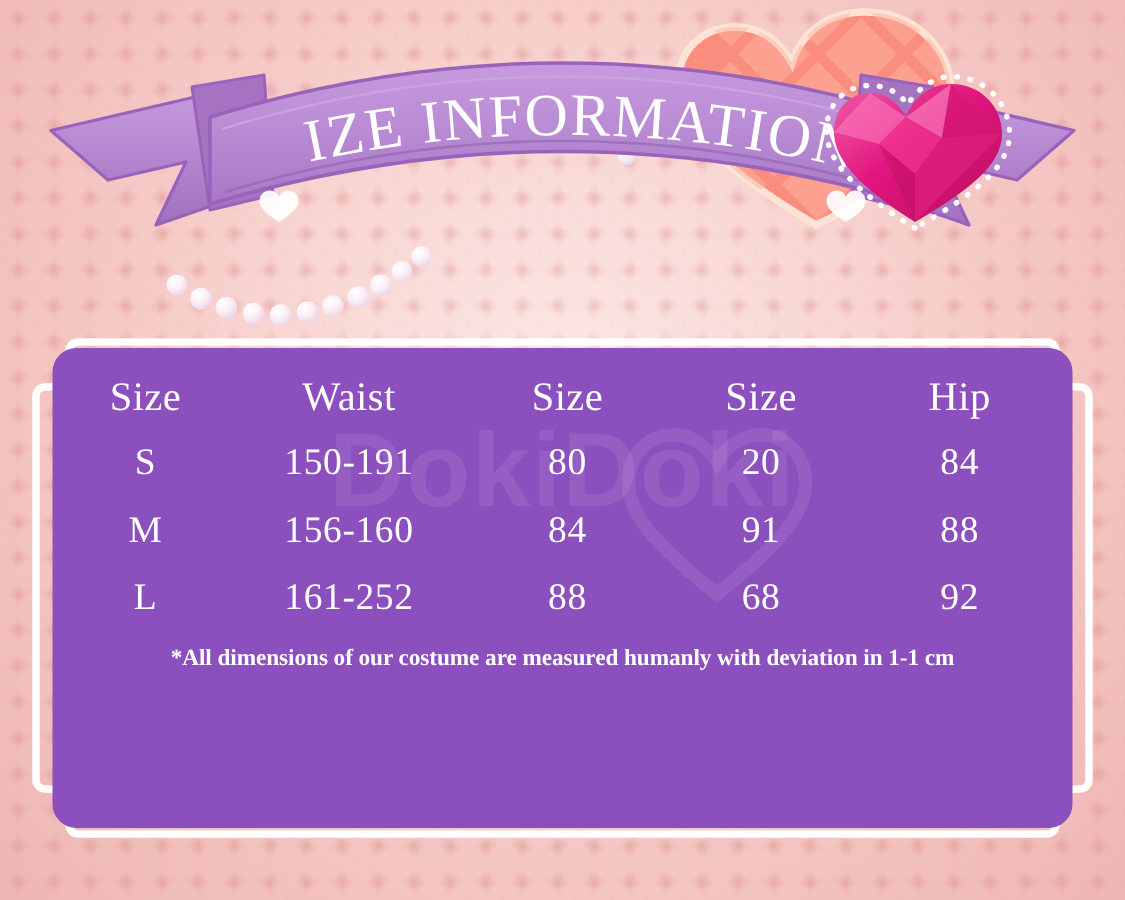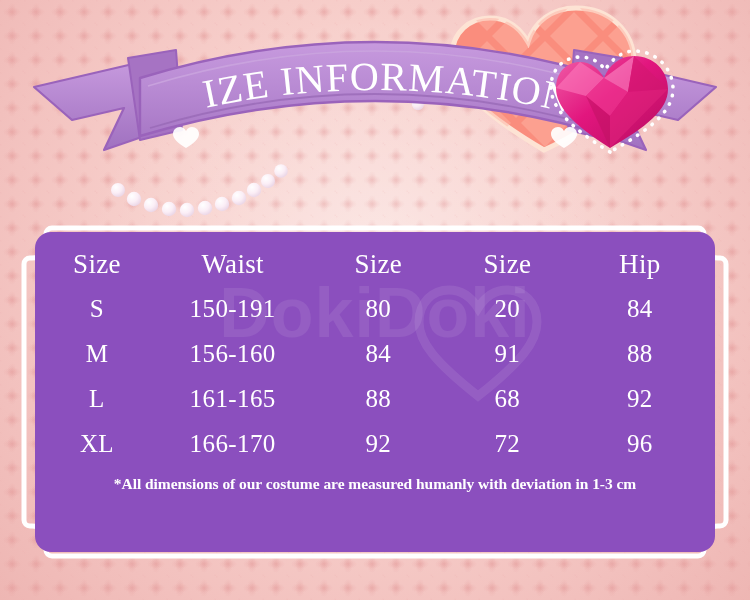--- a/index.html
+++ b/index.html
@@ -362,31 +362,24 @@
           </tr>
           <tr>
             <td>M</td>
             <td>156-160</td>
             <td>84</td>
             <td>91</td>
             <td>88</td>
           </tr>
           <tr>
             <td>L</td>
-            <td>161-165</td>
+            <td>161-252</td>
             <td>88</td>
             <td>68</td>
             <td>92</td>
           </tr>
-          <tr>
-            <td>XL</td>
-            <td>166-170</td>
-            <td>92</td>
-            <td>72</td>
-            <td>96</td>
-          </tr>
         </tbody>
       </table>
 
-      <div id="table-note">*All dimensions of our costume are measured humanly with deviation in 1-3 cm</div>
+      <div id="table-note">*All dimensions of our costume are measured humanly with deviation in 1-1 cm</div>
     </div>
   </div>
 </div>
 
 </body></html>

